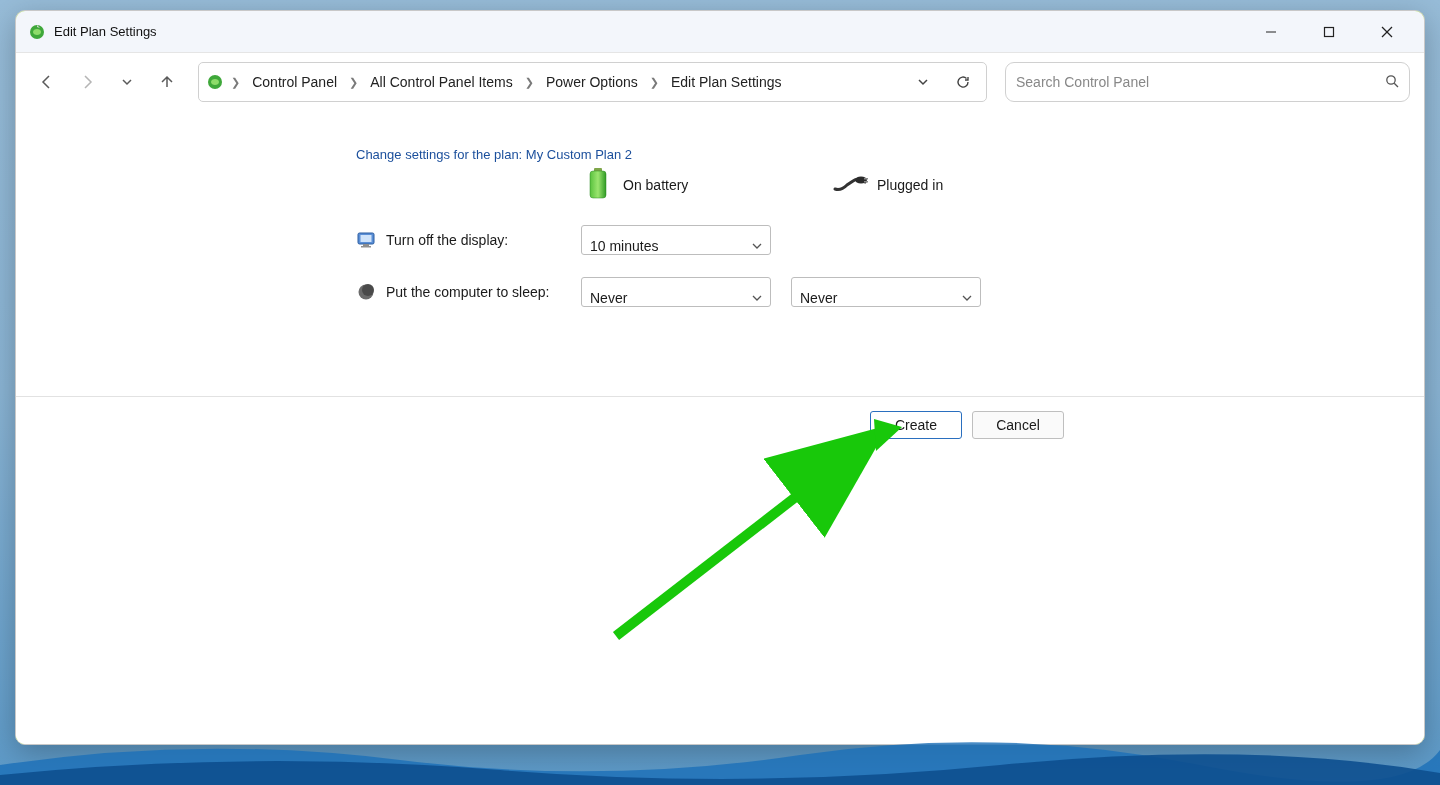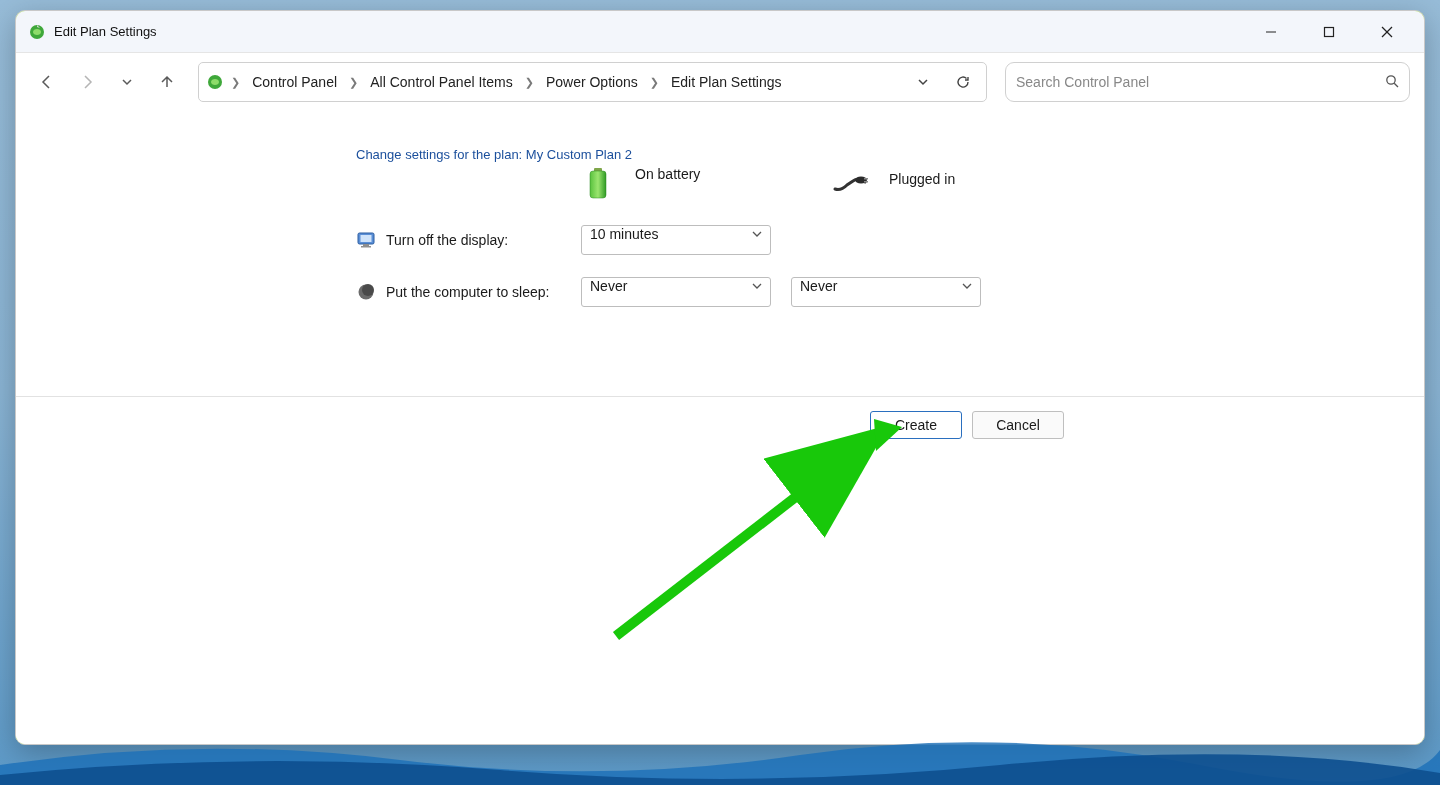--- a/index.html
+++ b/index.html
@@ -126,21 +126,21 @@
   margin-bottom: 24px;
 }
 .cols-header {
   display: flex;
   align-items: center;
   margin-left: 225px;
   gap: 60px;
   margin-bottom: 22px;
 }
 .col-head {
-  display: flex; gap: 20px; width: 190px;
+  display: flex; align-items: center; gap: 8px; width: 190px;
 }
 .col-head-label { font-size: 14px; }
 .setting-row {
   display: flex;
   align-items: center;
   margin-bottom: 22px;
 }
 .setting-label {
   display: flex; align-items: center; gap: 10px;
   width: 225px;
@@ -149,21 +149,21 @@
 .setting-icon {
   width: 20px; height: 20px; display:inline-flex;align-items:center;justify-content:center;
 }
 .sel {
   width: 190px;
   height: 30px;
   border: 1px solid #bdbdbd;
   border-radius: 3px;
   background: #fff;
   display: flex;
-  align-items: flex-start;
+  align-items: flex-end;
   padding: 0 8px;
   margin-right: 20px;
   font-size: 14px;
   position: relative;
 }
 .sel-caret { margin-left: auto; color: #555; }
 .footer {
   position: absolute;
   left: 0; right: 0; bottom: 0;
   border-top: 1px solid #e2e2e2;

